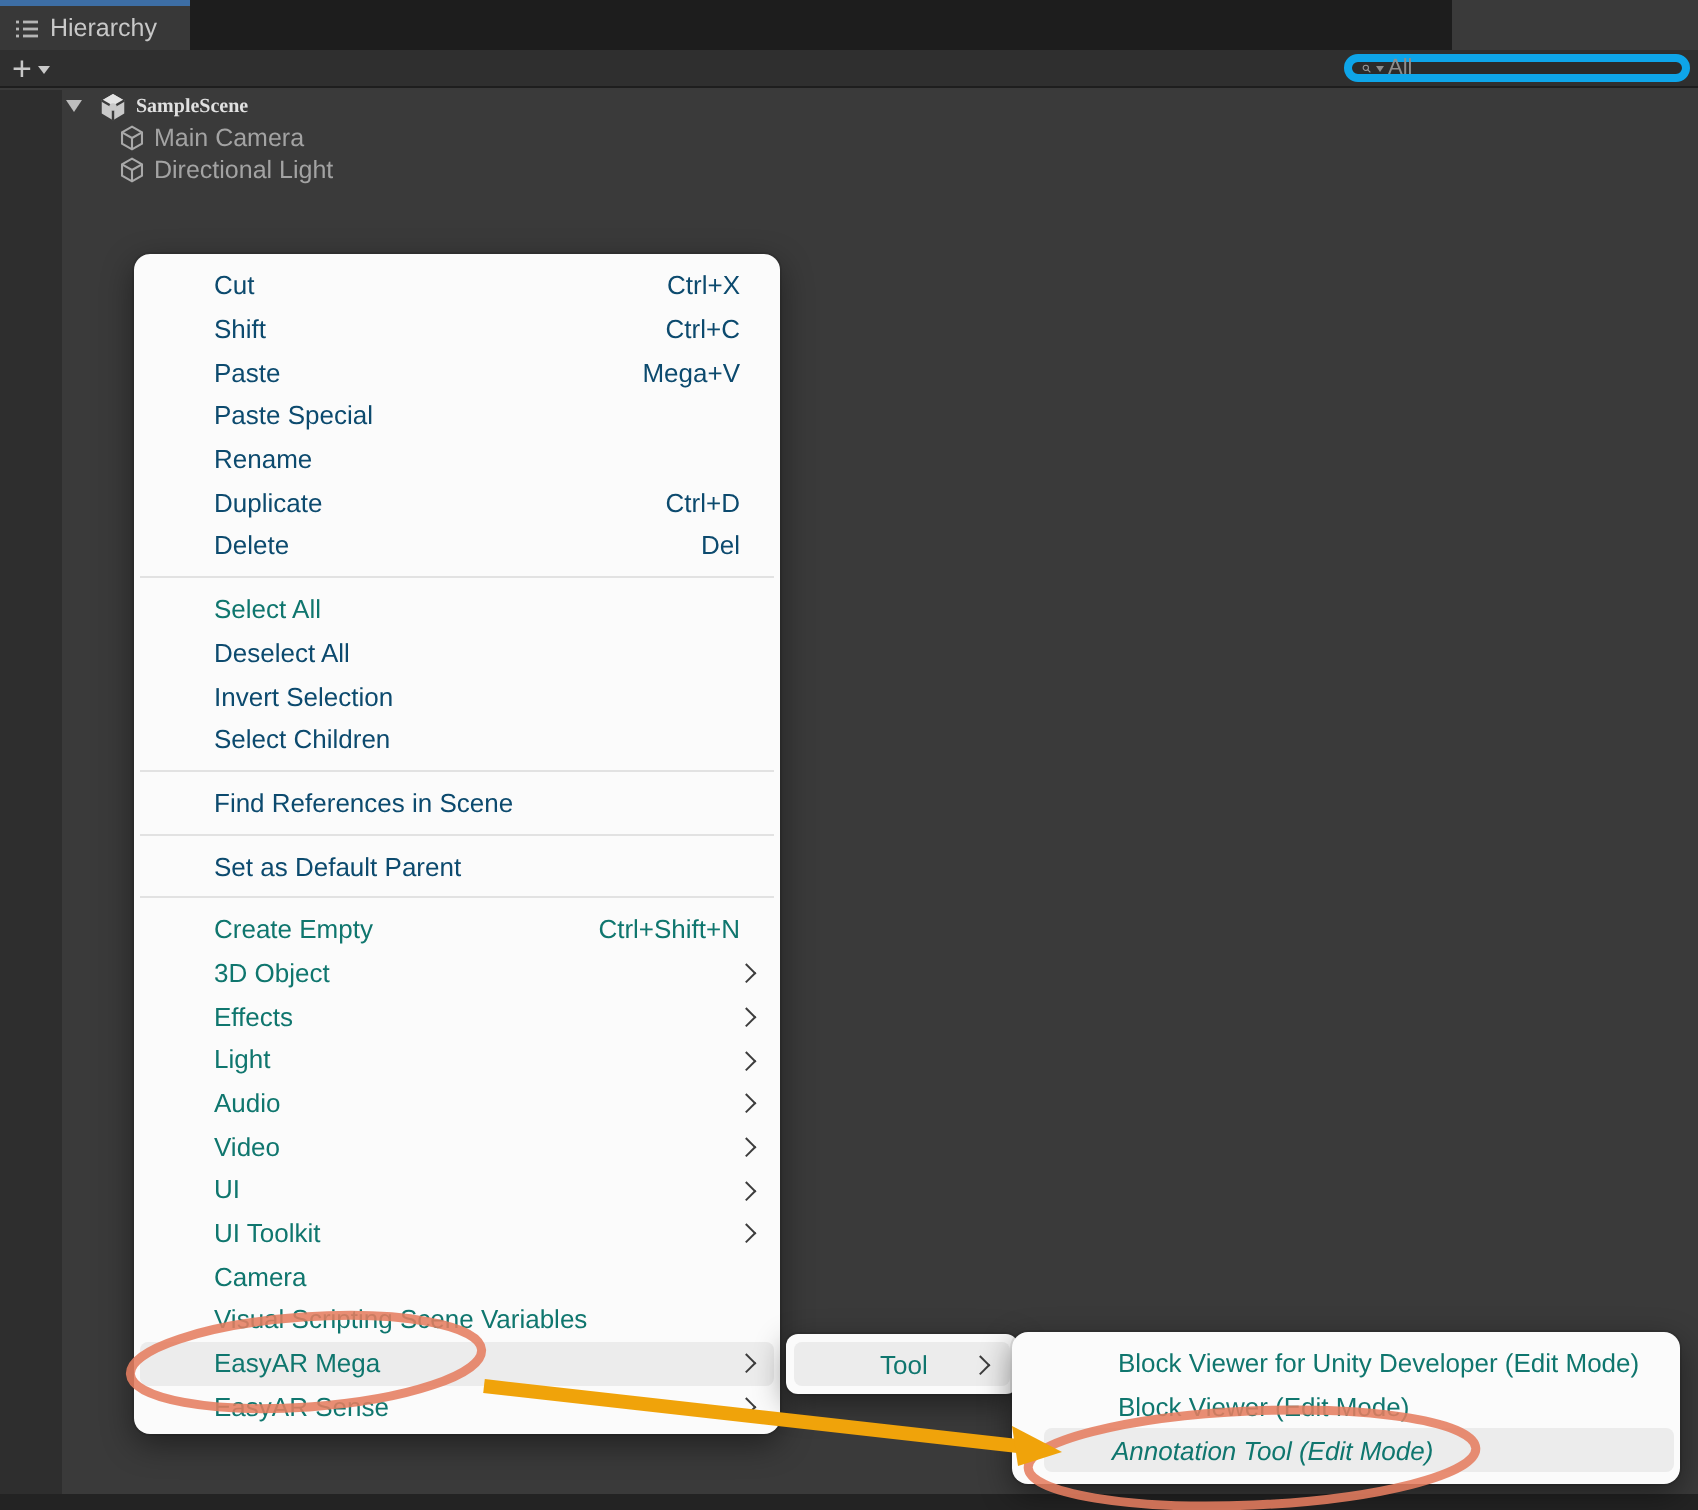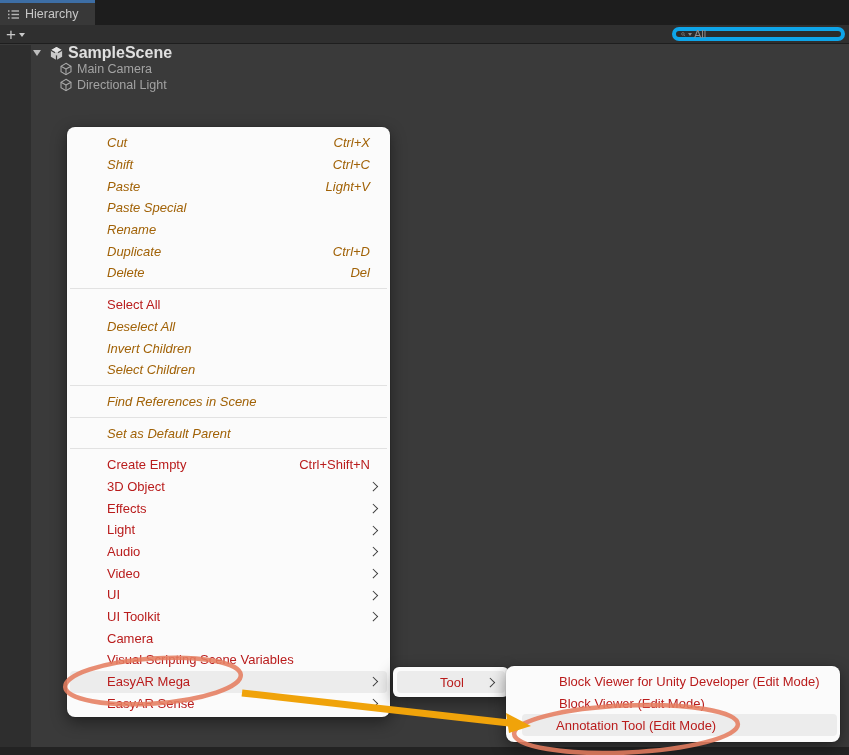--- a/index.html
+++ b/index.html
@@ -1,21 +1,21 @@
 <!DOCTYPE html>
 <html><head>
 <meta charset="utf-8">
 <style>
   * { margin:0; padding:0; box-sizing:border-box; }
   html,body { width:849px; height:755px; overflow:hidden; background:#3a3a3a;
               font-family:"Liberation Sans", sans-serif; }
   #root { position:relative; width:849px; height:755px; background:#3a3a3a; overflow:hidden; }
 
   
-  .tabstrip { position:absolute; left:0; top:0; width:849px; height:25px; background:#1d1d1d; }
+  .tabstrip { position:absolute; left:0; top:0; width:726px; height:25px; background:#1d1d1d; }
   .tab { position:absolute; left:0; top:0; width:95px; height:25px; background:#383838;
          border-top:3px solid #3d6ea5; display:flex; align-items:center; padding-left:7px; gap:5px; }
   .tab-label { font-size:12.5px; color:#c8c8c8; }
 
   
   .toolbar { position:absolute; left:0; top:25px; width:849px; height:19px; background:#2f2f2f;
              border-bottom:1px solid #1e1e1e; display:flex; align-items:center; }
   .plusbtn { display:flex; align-items:center; gap:3px; padding:0 6px; height:100%; cursor:default; }
   .plus-glyph { color:#c9c9c9; font-size:17px; line-height:15px; font-weight:400; }
   .caret-down { width:0; height:0; border-left:3.5px solid transparent; border-right:3.5px solid transparent;
@@ -32,43 +32,43 @@
   
   .gutter { position:absolute; left:0; top:45px; width:31px; height:710px; background:#2e2e2e; }
   .bottom-strip { position:absolute; left:0; bottom:0; width:849px; height:8px; background:#232323; z-index:2; }
   .tree { position:absolute; left:0; top:45px; width:849px; }
   .trow { position:absolute; height:16px; display:flex; align-items:center; gap:4px; }
   .trow-scene { left:33px; top:0; }
   .trow-c1 { left:59px; top:16px; }
   .trow-c2 { left:59px; top:32px; }
   .foldout { width:0; height:0; border-left:4.5px solid transparent; border-right:4.5px solid transparent;
              border-top:6px solid #bdbdbd; margin-right:4px; }
-  .scene-label { font-size:16px; font-weight:bold; color:#e0e0e0; }
+  .scene-label { font-size:10px; font-weight:bold; color:#e0e0e0;font-family:Liberation Serif, serif; }
   .obj-label { font-size:12.5px; color:#a3a3a3; }
 
   
   .menu { position:absolute; background:#fbfbfb; border-radius:8px;
           box-shadow:0 5px 16px rgba(0,0,0,0.45), 0 0 0 1px rgba(0,0,0,0.08); z-index:10;
           padding:5px 0 3px; }
   #main-menu { left:67px; top:127px; width:323px; height:590px; }
   .mi { height:21.7px; display:flex; align-items:center; padding:0 12px 0 40px; font-size:13px; }
-  .mi.d { color:#a16207;font-style:italic; }
-  .mi.e { color:#b91c1c; }
+  .mi.d { color:#0c4a6e; }
+  .mi.e { color:#0f766e; }
   .sc { margin-left:auto; padding-right:8px; font-size:13px; }
   .chev { width:6.5px; height:6.5px; border-right:1.6px solid #3c3c3c; border-top:1.6px solid #3c3c3c;
           transform:rotate(45deg); margin-left:auto; margin-right:2px; }
   .sep { height:1px; background:#e2e2e2; margin:4.5px 3px; }
   .mi.hl { background:#ececec; border-radius:4px; margin:0 3px; padding:0 9px 0 37px; }
 
   #tool-menu { left:393px; top:667px; width:116px; height:30px; padding:4px 0; border-radius:6px; }
   #tool-menu .mi { height:22px; margin:0 4px; border-radius:4px; background:#ececec; padding:0 10px 0 43px; }
 
   #mega-menu { left:506px; top:666px; width:334px; height:76px; padding:4px 0; }
   #mega-menu .mi { height:22px; padding:0 12px 0 37px;margin-left:16px; }
-  #mega-menu .mi.hl { padding:0 9px 0 34px; }
+  #mega-menu .mi.hl { padding:0 9px 0 34px;font-style:italic; }
 
   
   #annot { position:absolute; left:0; top:0; width:849px; height:755px; z-index:50; pointer-events:none; }
 </style>
 </head>
 <body>
 
 <div id="root">
 
   <div class="tabstrip">
@@ -142,21 +142,21 @@
     <div class="mi d">
         <span>Cut</span>
         <span class="sc">Ctrl+X</span>
       </div>
     <div class="mi d">
         <span>Shift</span>
         <span class="sc">Ctrl+C</span>
       </div>
     <div class="mi d">
         <span>Paste</span>
-        <span class="sc">Light+V</span>
+        <span class="sc">Mega+V</span>
       </div>
     <div class="mi d">
         <span>Paste Special</span>
       </div>
     <div class="mi d">
         <span>Rename</span>
       </div>
     <div class="mi d">
         <span>Duplicate</span>
         <span class="sc">Ctrl+D</span>
@@ -166,21 +166,21 @@
         <span class="sc">Del</span>
       </div>
     <div class="sep"></div>
     <div class="mi e">
         <span>Select All</span>
       </div>
     <div class="mi d">
         <span>Deselect All</span>
       </div>
     <div class="mi d">
-        <span>Invert Children</span>
+        <span>Invert Selection</span>
       </div>
     <div class="mi d">
         <span>Select Children</span>
       </div>
     <div class="sep"></div>
     <div class="mi d">
         <span>Find References in Scene</span>
       </div>
     <div class="sep"></div>
     <div class="mi d">

